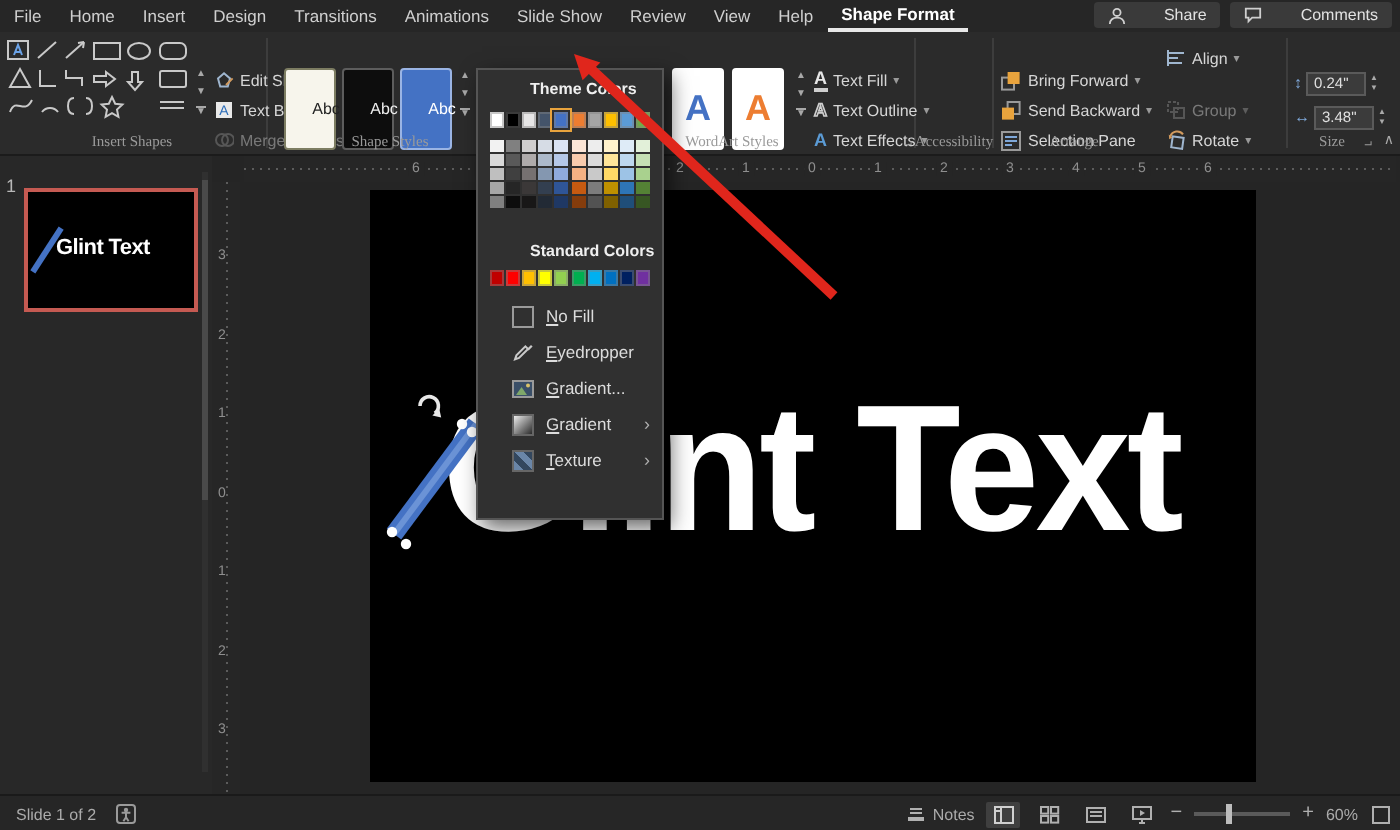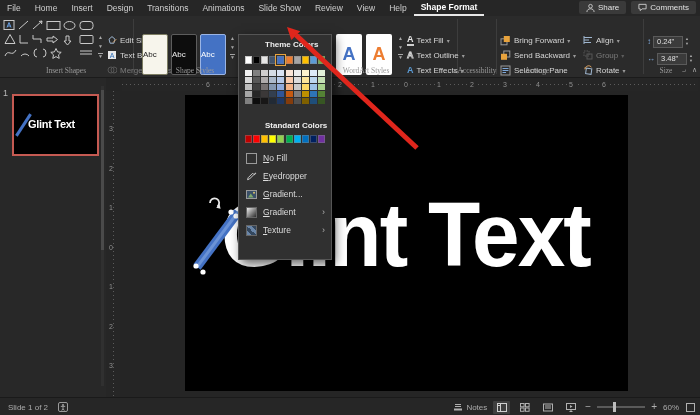--- a/index.html
+++ b/index.html
@@ -9,34 +9,34 @@
     background:#252525; color:#e0e0e0;
     font-family:"Liberation Sans", sans-serif; font-size:9px;
     -webkit-font-smoothing:antialiased;
   }
   
   .menubar{position:absolute;top:0;left:0;right:0;height:16px;background:#262626;display:flex;align-items:center;z-index:5;}
   .tabs{display:flex;align-items:center;height:100%;}
   .tab{padding:0 7px;height:100%;display:flex;align-items:center;color:#cfcfcf;font-size:8.5px;cursor:default;}
   .tab.active{color:#ffffff;border-bottom:2px solid #e8e8e8;font-weight:bold;}
   .topright{position:absolute;right:4px;top:1px;display:flex;gap:5px;}
-  .topbtn{display:flex;align-items:center;gap:3px;height:13px;background:#3a3a3a;border:none;border-radius:2px;color:#e2e2e2;font-size:8px;padding:0 7px;font-family:inherit;}
+  .topbtn{display:flex;align-items:center;gap:19px;height:13px;background:#3a3a3a;border:none;border-radius:2px;color:#e2e2e2;font-size:8px;padding:0 7px;font-family:inherit;}
   
   .ribbon{position:absolute;top:16px;left:0;right:0;height:62px;background:#2b2b2b;border-bottom:1px solid #1b1b1b;z-index:4;}
   .rdiv{position:absolute;top:3px;bottom:3px;width:1px;background:#3d3d3d;}
   .grouplabel{position:absolute;bottom:2px;font-size:7.5px;color:#9a9a9a;transform:translateX(-50%);white-space:nowrap;font-family:Liberation Serif, serif;}
   .launcher{position:absolute;bottom:2px;font-size:7px;color:#9a9a9a;display:inline-block;transform:rotate(180deg);}
   .stackbtn{position:absolute;height:14px;display:flex;align-items:center;gap:3px;font-size:8px;color:#d6d6d6;white-space:nowrap;cursor:default;}
   .caret{font-size:6px;color:#9a9a9a;}
   .disabled{opacity:.45;}
   .shapes-grid{position:absolute;left:3px;top:2px;width:92px;}
   .shapes-grid svg{display:block;}
   .gscroll{position:absolute;width:9px;display:flex;flex-direction:column;align-items:center;color:#a8a8a8;font-size:5px;line-height:1;gap:4px;top:20px;}
   .gscroll span{cursor:default;}
-  .stylethumb{position:absolute;top:18px;width:26px;height:41px;border-radius:2px;display:flex;align-items:center;font-size:8px;cursor:default;}
+  .stylethumb{position:absolute;top:18px;width:26px;height:41px;border-radius:2px;display:flex;align-items:center;justify-content:center;font-size:8px;cursor:default;padding-left:16px;}
   .wordthumb{position:absolute;top:18px;width:26px;height:41px;border-radius:2px;background:#ffffff;display:flex;align-items:center;justify-content:center;font-size:18px;font-weight:bold;cursor:default;}
   .shape-fill-btn{position:absolute;left:238px;top:19px;width:60px;height:15px;background:#332e28;border:1px solid #b5824c;display:flex;align-items:center;gap:2px;padding:0 3px;font-size:8px;color:#e3e3e3;cursor:default;}
   .aicon{font-weight:bold;font-size:9px;line-height:1;}
   .a-fill{color:#e6e6e6;border-bottom:2px solid #cfcfcf;}
   .a-outline{color:#2b2b2b;-webkit-text-stroke:.8px #cfcfcf;}
   .a-effects{color:#5b9bd5;}
   .altbtn{position:absolute;left:461px;top:17px;width:33px;height:46px;display:flex;flex-direction:column;align-items:center;justify-content:center;gap:2px;font-size:8px;color:#d6d6d6;cursor:default;}
   .altbtn .lbl{width:22px;text-align:center;line-height:1.15;}
   .spinrow{position:absolute;height:13px;display:flex;align-items:center;gap:2px;}
   .spinval{width:30px;height:12px;background:#3b3b3b;border:1px solid #5a5a5a;font-size:7.5px;color:#e0e0e0;display:flex;align-items:center;padding-left:3px;}
@@ -74,21 +74,21 @@
   
   .fill-menu{position:absolute;left:238px;top:34px;width:94px;height:226px;background:#303030;border:1px solid #555;box-shadow:3px 4px 10px rgba(0,0,0,.6);z-index:50;}
   .fm-head{position:absolute;left:7px;font-size:8px;font-weight:bold;color:#efefef;white-space:nowrap;margin-left:19px;}
   .swatch-row{position:absolute;left:6px;right:6px;display:flex;justify-content:space-between;}
   .sw{width:7px;height:8px;border:1px solid rgba(130,130,130,.45);cursor:default;}
   .sw.selected{box-shadow:0 0 0 1px #303030, 0 0 0 2px #e8a33d;}
   #variant-grid{position:absolute;left:6px;right:6px;top:35px;display:flex;justify-content:space-between;}
   .vcol{display:flex;flex-direction:column;row-gap:1px;}
   .vcell{width:7px;height:6px;cursor:default;}
   .fm-items{position:absolute;left:0;right:0;top:114px;}
-  .fm-item{height:18px;display:flex;align-items:center;gap:6px;padding-left:7px;font-size:8.5px;color:#dcdcdc;cursor:default;position:relative;}
+  .fm-item{height:18px;display:flex;align-items:center;gap:6px;padding-left:17px;font-size:8.5px;color:#dcdcdc;cursor:default;position:relative;}
   .fm-label{display:inline-block;}
   .fm-label::first-letter{text-decoration:underline;}
   .fmi{width:11px;height:11px;flex:0 0 auto;}
   .fmi.nofill{border:1px solid #9a9a9a;background:transparent;}
   .fmi.wheel{border-radius:50%;background:conic-gradient(#f00,#ff0,#0c0,#0cf,#00f,#f0f,#f00);}
   .fmi.gradientbox{background:linear-gradient(135deg,#ececec,#2b2b2b);border:1px solid #666;}
   .fmi.texturebox{background:linear-gradient(45deg,#6a86a8 25%,#33475e 25% 50%,#6a86a8 50% 75%,#33475e 75%);border:1px solid #666;}
   .fm-sub{position:absolute;right:6px;color:#b0b0b0;font-size:9px;}
   
   .arrow-overlay{position:absolute;left:0;top:0;z-index:60;pointer-events:none;}
@@ -275,21 +275,21 @@
     </div>
     <div class="stackbtn" style="left:500px;top:47px">
       <svg width="11" height="11" viewBox="0 0 11 11">
           <rect x="1" y="1" width="9" height="9" stroke="#9a9a9a" fill="none"></rect>
           <line x1="2.5" y1="3.5" x2="8.5" y2="3.5" stroke="#7fa8d9"></line>
           <line x1="2.5" y1="5.5" x2="8.5" y2="5.5" stroke="#7fa8d9"></line>
           <line x1="2.5" y1="7.5" x2="6" y2="7.5" stroke="#7fa8d9"></line>
         </svg>
       <span>Selection Pane</span>
     </div>
-    <div class="stackbtn" style="left:583px;top:17px">
+    <div class="stackbtn" style="left:583px;top:6px">
       <svg width="10" height="10" viewBox="0 0 10 10">
           <line x1="1" y1="1" x2="1" y2="9" stroke="#9fb6cf"></line>
           <line x1="1" y1="2.5" x2="9" y2="2.5" stroke="#9fb6cf"></line>
           <line x1="1" y1="5" x2="6" y2="5" stroke="#9fb6cf"></line>
           <line x1="1" y1="7.5" x2="8" y2="7.5" stroke="#9fb6cf"></line>
         </svg>
       <span>Align</span>
         <span class="caret">▾</span>
     </div>
     <div class="stackbtn disabled" style="left:583px;top:32px">

